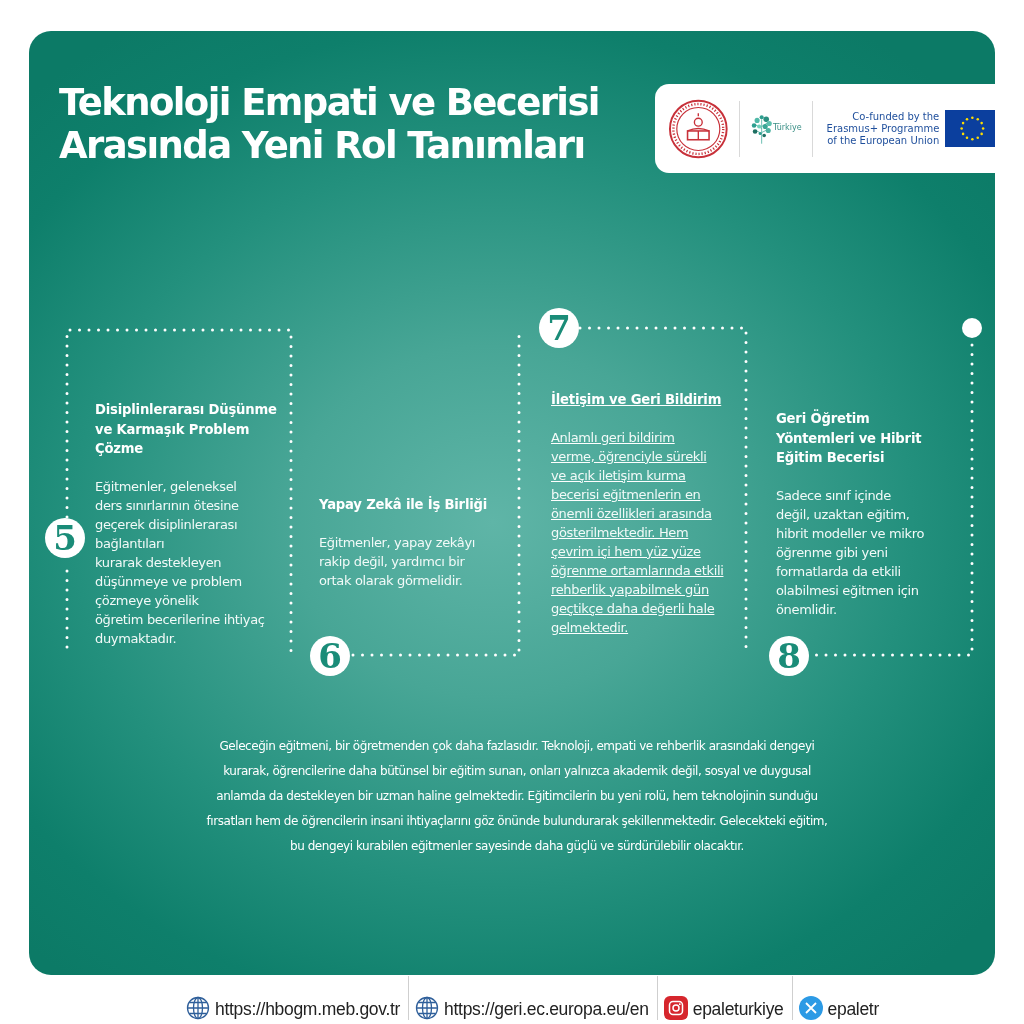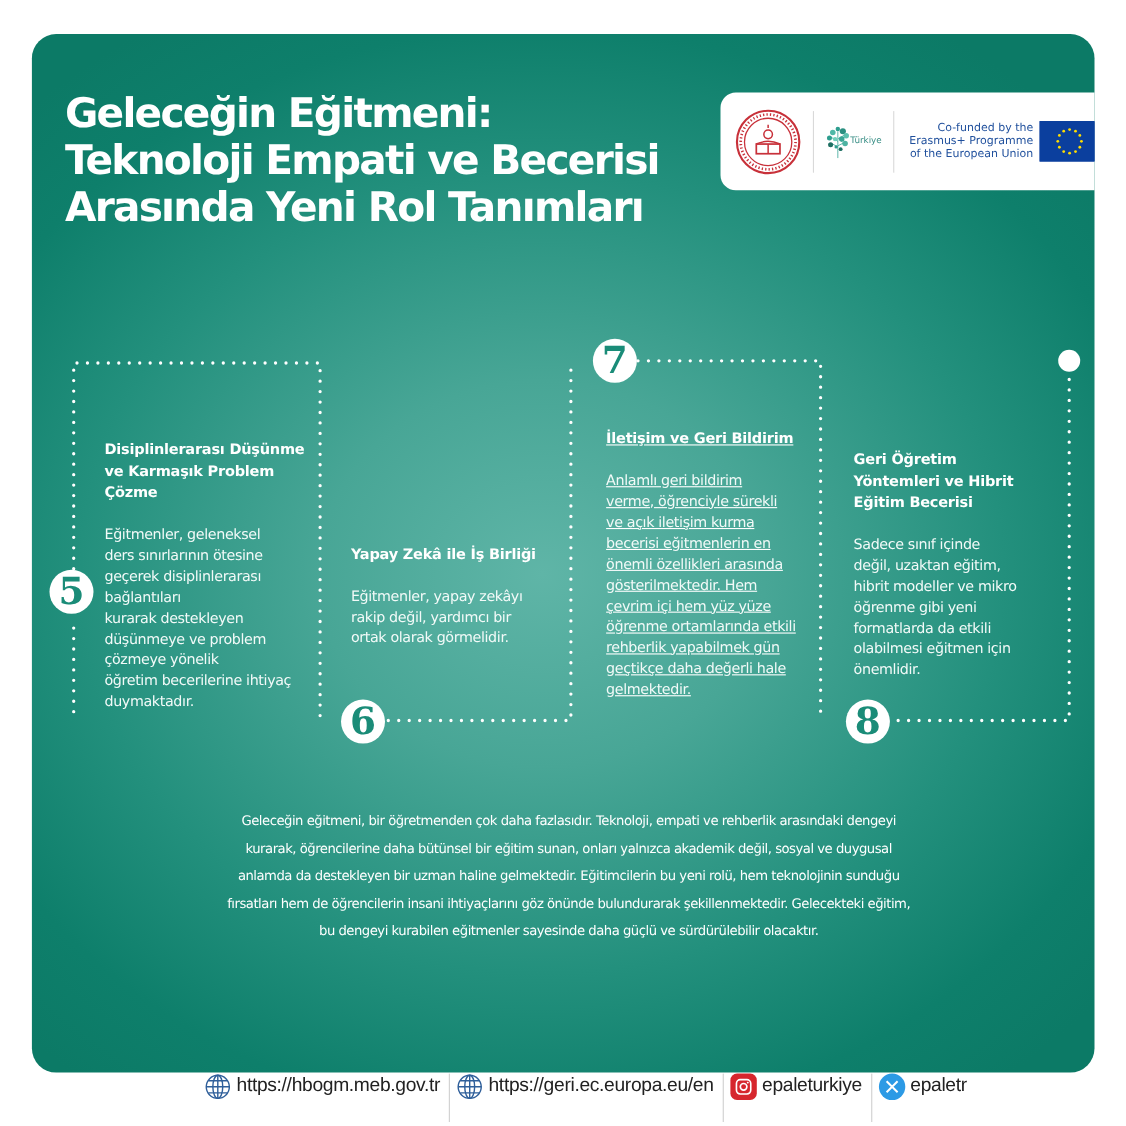--- a/index.html
+++ b/index.html
@@ -56,34 +56,33 @@
     .summary {
       position: absolute; left: 38px; top: 703px; width: 900px;
       color: #ffffff; font-size: 12px; line-height: 25px; letter-spacing: -0.45px; text-align: center;
     }
     .summary div { white-space: nowrap; }
 
     .footer {
       position: absolute; left: 180px; top: 976px; height: 44px;
       display: flex; align-items: center;
     }
-    .footer-item { display: flex; align-items: flex-start; height: 44px; padding: 0 8px 0 6px; border-right: 1px solid #cfcfcf; }
+    .footer-item { display: flex; align-items: flex-end; height: 44px; padding: 0 8px 0 6px; border-right: 1px solid #cfcfcf; }
     .footer-item:last-child { border-right: none; }
     .footer-item span.txt { font-family: "Liberation Sans", sans-serif; font-size: 17.5px; color: #222222; margin-left: 5px; white-space: nowrap; letter-spacing: -0.3px; }
     .ic { width: 24px; height: 24px; display: inline-flex; align-items: center; justify-content: center; }
     .ic-ig { background: #d6262d; border-radius: 6px; }
     .ic-x { background: #2c9ae5; border-radius: 50%; color: #fff; font-size: 14px; font-weight: bold; }
   </style>
 </head>
 <body>
 
 <div class="card">
 
   <div class="title">
-    <div>Geleceğin Eğitmeni:</div>
     <div>Teknoloji Empati ve Becerisi</div>
     <div>Arasında Yeni Rol Tanımları</div>
   </div>
 
   <div class="logo-bar">
     <svg class="logo-meb" viewBox="0 0 62 62">
       <circle cx="31" cy="31" r="29" fill="none" stroke="#c8313a" stroke-width="2"></circle>
       <circle cx="31" cy="31" r="22" fill="none" stroke="#c8313a" stroke-width="1.2"></circle>
       <circle cx="31" cy="31" r="25.5" fill="none" stroke="#c8313a" stroke-width="2.5" stroke-dasharray="1.2 2"></circle>
       <rect x="20" y="33" width="22" height="9" fill="none" stroke="#c8313a" stroke-width="1.6"></rect>

